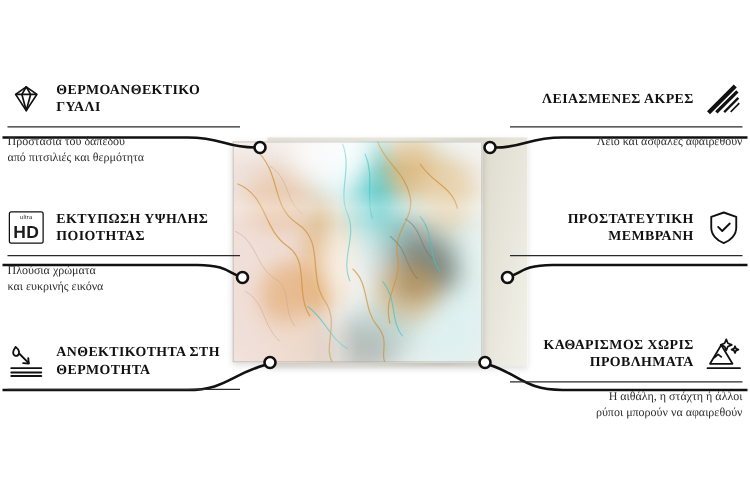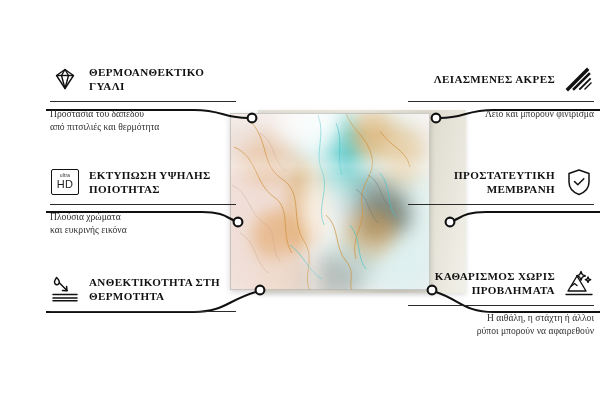--- a/index.html
+++ b/index.html
@@ -3,21 +3,21 @@
 <meta charset="utf-8">
 <style>
   html,body{margin:0;padding:0;}
   body{
     width:600px;height:400px;overflow:hidden;
     background:#ffffff;
     font-family:"Liberation Serif", serif;
     color:#1b1b1b;
     position:relative;
   }
-  #stage{position:absolute;inset:0;margin-left:44px;}
+  #stage{position:absolute;inset:0;}
 
   
   .product-wrap{position:absolute;left:186px;top:110px;width:236px;height:183px;}
   .panel-back{
     position:absolute;left:28px;top:0;width:208px;height:183px;
     background:linear-gradient(100deg,#e6e4da 0%,#eceadf 40%,#dedbce 72%,#f2f1e9 100%);
     box-shadow:0 2px 5px rgba(0,0,0,.13);
   }
   .panel-front{
     position:absolute;left:0px;top:3px;width:200px;height:177px;
@@ -53,21 +53,21 @@
 
   .ico{flex:0 0 auto;width:30px;height:30px;display:flex;align-items:center;justify-content:center;}
   .ico svg{display:block;}
 
   .hdbox{
     width:26px;height:24px;border:1.4px solid #111;border-radius:2px;
     display:flex;flex-direction:column;align-items:center;justify-content:center;
     font-family:"Liberation Sans",sans-serif;line-height:1;
   }
   .hdbox .u{font-size:4.6px;letter-spacing:.2px;margin-bottom:.5px;}
-  .hdbox .h{font-size:11px;font-weight:normal;letter-spacing:.2px;}
+  .hdbox .h{font-size:14px;font-weight:bold;letter-spacing:.2px;}
 
   
   #wires{position:absolute;inset:0;pointer-events:none;}
 </style>
 </head>
 <body>
 
 <div id="stage">
 
   <div class="product-wrap">
@@ -202,21 +202,21 @@
             <path d="M3,23 L22,4" stroke-width="3.4"></path>
             <path d="M9,23 L24,8" stroke-width="2.6"></path>
             <path d="M15,23 L25,13" stroke-width="1.9"></path>
             <path d="M20,23 L26,17" stroke-width="1.3"></path>
           </g>
         </svg>
       </span>
       <span class="f-title">ΛΕΙΑΣΜΕΝΕΣ ΑΚΡΕΣ</span>
     </div>
     <div class="f-rule"></div>
-    <div class="f-sub">Λείο και μπορούν φινίρισμα</div>
+    <div class="f-sub">Λείο και ασφαλές αφαιρεθούν</div>
   </div>
 
   <div class="feature right" style="top:165px;">
     <div class="f-head">
       <span class="ico">
         <svg width="26" height="28" viewBox="0 0 26 28">
           <g fill="none" stroke="#111" stroke-width="1.5" stroke-linecap="round" stroke-linejoin="round">
             <path d="M13,2 L23,5.5 V14 C23,20 18.5,24.5 13,26.5 C7.5,24.5 3,20 3,14 V5.5 Z"></path>
             <path d="M8.5,13.5 L11.8,16.8 L17.8,10.8"></path>
           </g>

